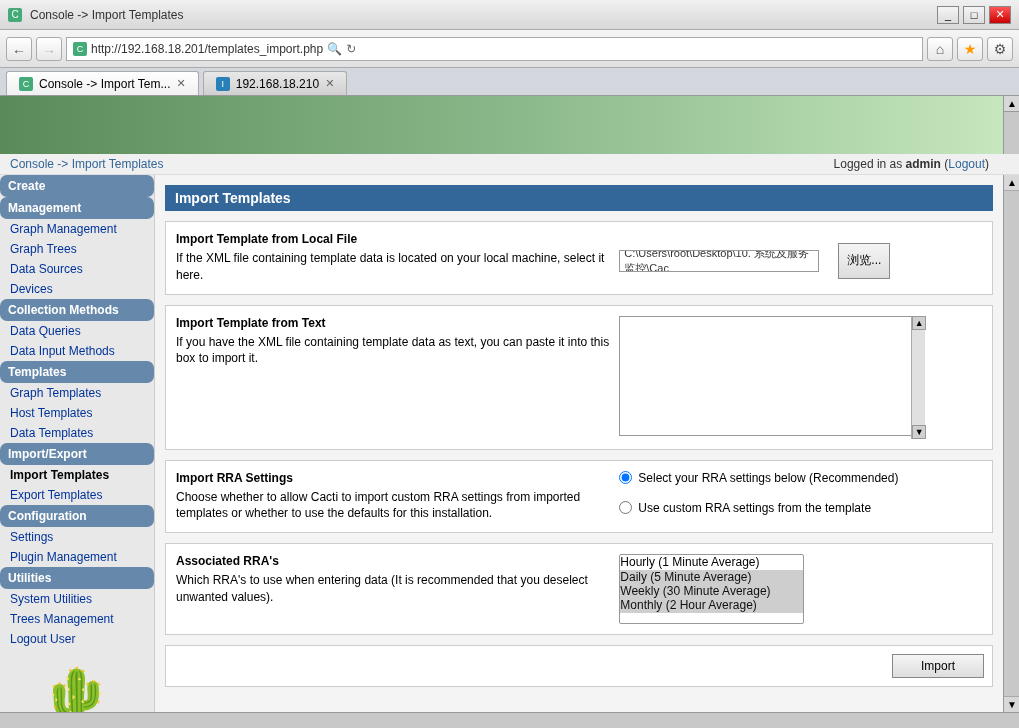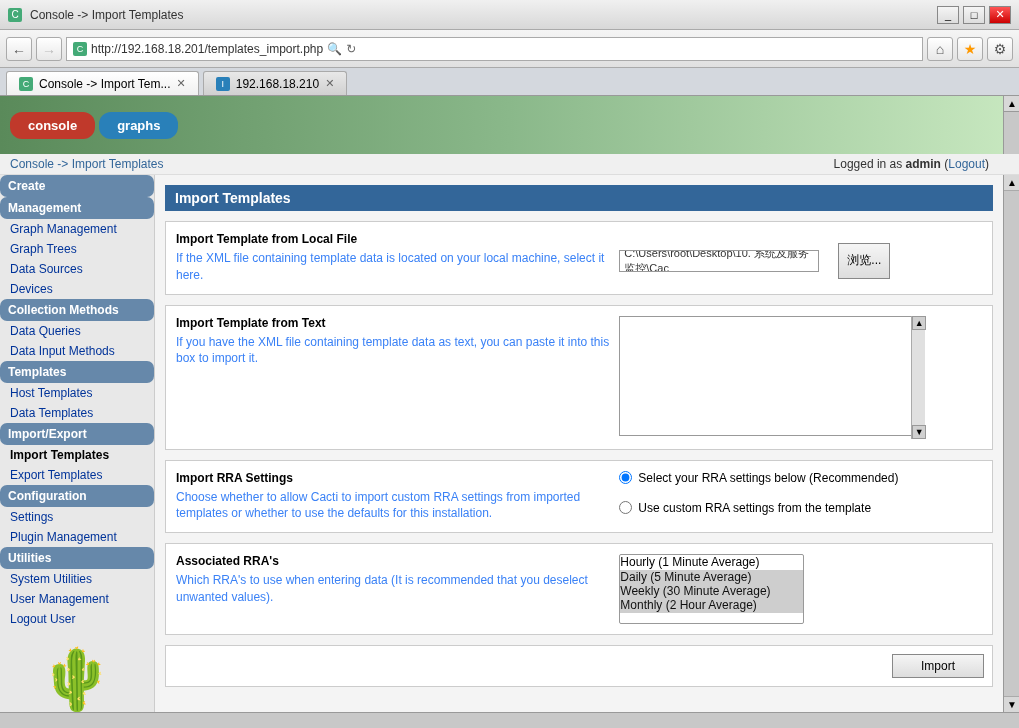--- a/index.html
+++ b/index.html
@@ -36,21 +36,21 @@
 
     
     .sidebar-section-header { background: #6688aa; color: white; padding: 4px 8px; font-size: 12px; font-weight: bold; cursor: pointer; border-radius: 7px; }
     .sidebar-item { padding: 3px 10px; font-size: 12px; color: #003399; cursor: pointer; text-decoration: none; display: block; }
     .sidebar-item.active { font-weight: bold; color: #000; }
 
     
     .page-header { background: #336699; color: white; padding: 5px 10px; font-size: 14px; font-weight: bold; margin: 10px; }
     .section-box { margin: 0 10px 10px 10px; border: 1px solid #ccc; background: white; padding: 10px; }
     .section-title { font-weight: bold; font-size: 12px; margin-bottom: 4px; }
-    .section-desc { font-size: 12px; color: #3b82f6; line-height: 1.4; }
+    .section-desc { font-size: 12px; color: #000000; line-height: 1.4; }
     .form-row { display: flex; align-items: center; gap: 19px; margin-top: 6px; }
     .file-input-display { border: 1px solid #999; background: white; padding: 2px 4px; font-size: 11px; width: 200px; height: 22px; display: flex; align-items: center; overflow: hidden; }
     .browse-btn { padding: 2px 8px; border: 1px solid #888; background: linear-gradient(to bottom, #f5f5f5, #ddd); font-size: 12px; cursor: pointer; height: 36px; }
     .textarea-box { width: 320px; height: 120px; border: 1px solid #999; background: white; resize: none; font-size: 12px; padding: 4px; position: relative; }
     .textarea-wrapper { position: relative; display: inline-block; }
     .textarea-scrollbar { position: absolute; right: 0; top: 0; bottom: 0; width: 14px; background: #e0e0e0; border-left: 1px solid #aaa; display: flex; flex-direction: column; }
     .scroll-arrow { width: 14px; height: 14px; background: #d0d0d0; border: 1px solid #999; display: flex; align-items: center; justify-content: center; font-size: 9px; cursor: pointer; }
     .rra-section { display: flex; flex-direction: column; gap: 16px; }
     .radio-row { display: flex; align-items: center; gap: 6px; font-size: 12px; }
     .import-btn { padding: 4px 28px; border: 1px solid #888; background: linear-gradient(to bottom, #f5f5f5, #ddd); font-size: 12px; cursor: pointer; }
@@ -98,24 +98,20 @@
       <div class="tab-favicon" style="background:#2980b9;">I</div>
       <span>192.168.18.210</span>
       <span class="tab-close">✕</span>
     </div>
   </div>
 </div>
 
 <div class="app-wrapper">
 
   <div class="app-header">
-    <div class="app-nav-buttons">
-      <button class="app-nav-btn console">console</button>
-      <button class="app-nav-btn graphs">graphs</button>
-    </div>
     <div class="scrollbar-right">
       <div class="scroll-up">▲</div>
     </div>
   </div>
 
   <div style="display:flex;justify-content:space-between;align-items:center;background:#f0f0f0;border-bottom:1px solid #ddd;padding:3px 30px 3px 10px;">
     <span class="breadcrumb-text">Console -&gt; Import Templates</span>
     <span style="font-size:12px;color:#333;">
       <span>Logged in as </span><strong>admin</strong> (<a style="color:#336699;cursor:pointer;">Logout</a>)
     </span>
@@ -131,34 +127,35 @@
       <a class="sidebar-item">Graph Management</a>
       <a class="sidebar-item">Graph Trees</a>
       <a class="sidebar-item">Data Sources</a>
       <a class="sidebar-item">Devices</a>
 
       <div class="sidebar-section-header">Collection Methods</div>
       <a class="sidebar-item">Data Queries</a>
       <a class="sidebar-item">Data Input Methods</a>
 
       <div class="sidebar-section-header">Templates</div>
+      <a class="sidebar-item">Graph Templates</a>
       <a class="sidebar-item">Host Templates</a>
       <a class="sidebar-item">Data Templates</a>
 
       <div class="sidebar-section-header">Import/Export</div>
       <a class="sidebar-item active">Import Templates</a>
       <a class="sidebar-item">Export Templates</a>
 
       <div class="sidebar-section-header">Configuration</div>
       <a class="sidebar-item">Settings</a>
       <a class="sidebar-item">Plugin Management</a>
 
       <div class="sidebar-section-header">Utilities</div>
       <a class="sidebar-item">System Utilities</a>
-      <a class="sidebar-item">User Management</a>
+      <a class="sidebar-item">Trees Management</a>
       <a class="sidebar-item">Logout User</a>
 
       <div style="padding:20px;display:flex;justify-content:center;align-items:center;height:100px;">
         <div style="font-size:60px;color:#4a8a3a;">🌵</div>
       </div>
     </div>
 
     <div class="content-area">
 
       <div class="page-header">Import Templates</div>

